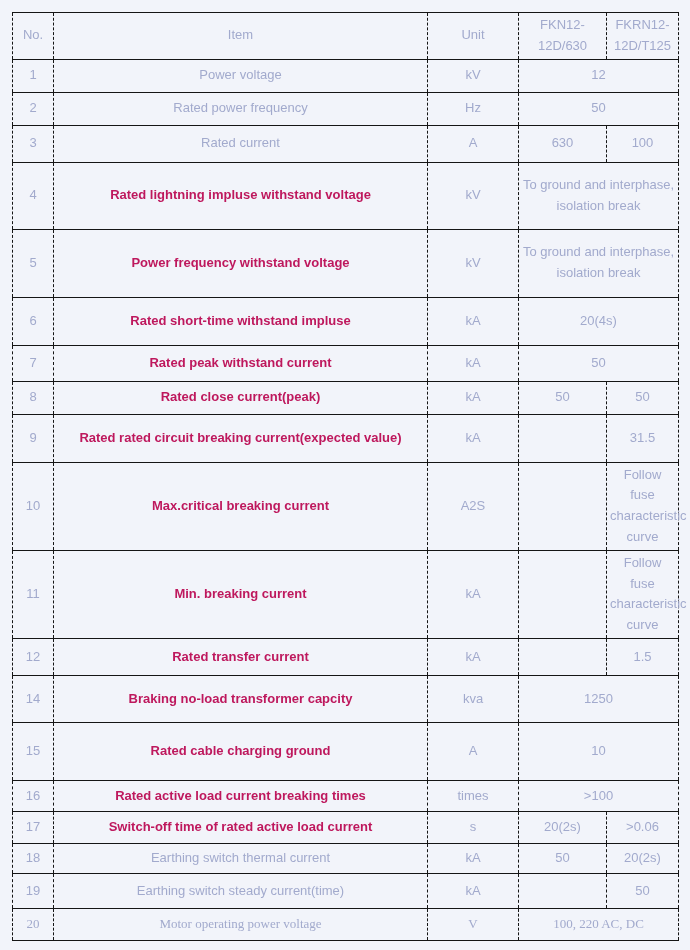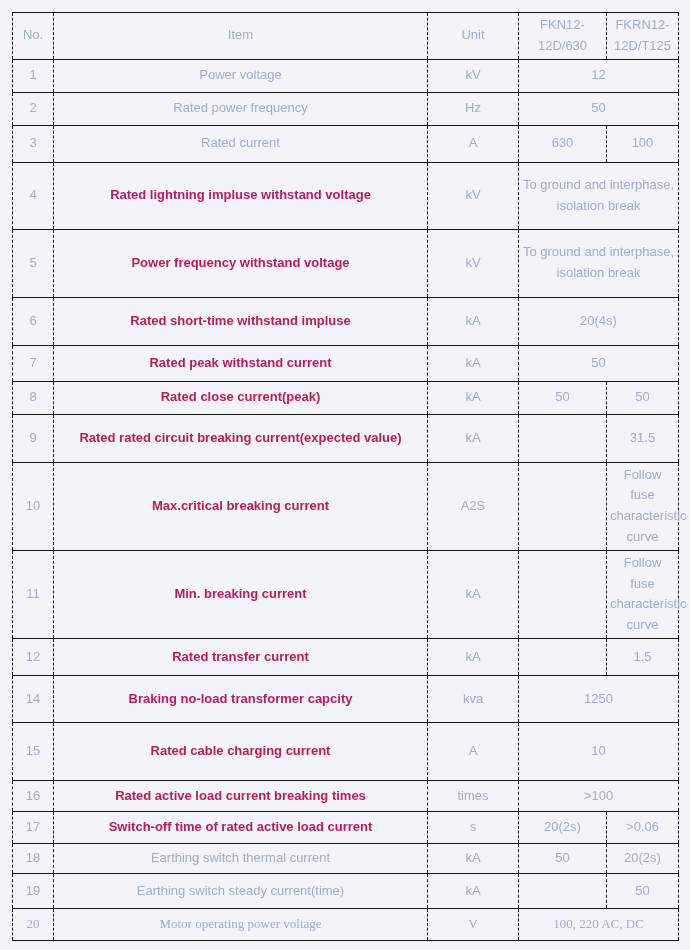--- a/index.html
+++ b/index.html
@@ -164,21 +164,21 @@
           <td class="value-cell">1.5</td>
         </tr>
         <tr class="bold-item">
           <td class="row-number-cell">14</td>
           <td class="item-cell">Braking no-load transformer capcity</td>
           <td class="unit-cell">kva</td>
           <td class="value-cell" colspan="2">1250</td>
         </tr>
         <tr class="bold-item">
           <td class="row-number-cell">15</td>
-          <td class="item-cell">Rated cable charging current</td>
+          <td class="item-cell">Rated cable charging ground</td>
           <td class="unit-cell">A</td>
           <td class="value-cell" colspan="2">10</td>
         </tr>
         <tr class="bold-item">
           <td class="row-number-cell">16</td>
           <td class="item-cell">Rated active load current breaking times</td>
           <td class="unit-cell">times</td>
           <td class="value-cell" colspan="2">&gt;100</td>
         </tr>
         <tr class="bold-item">

